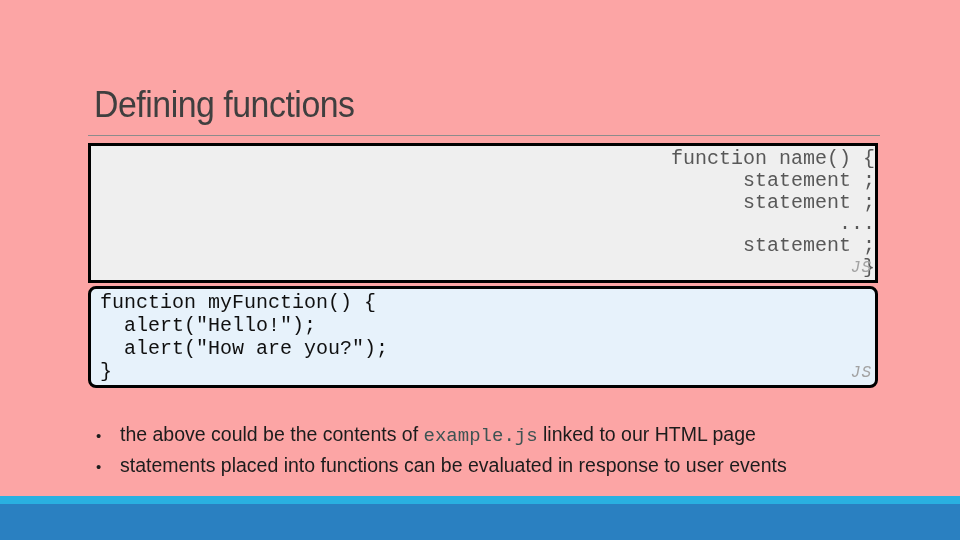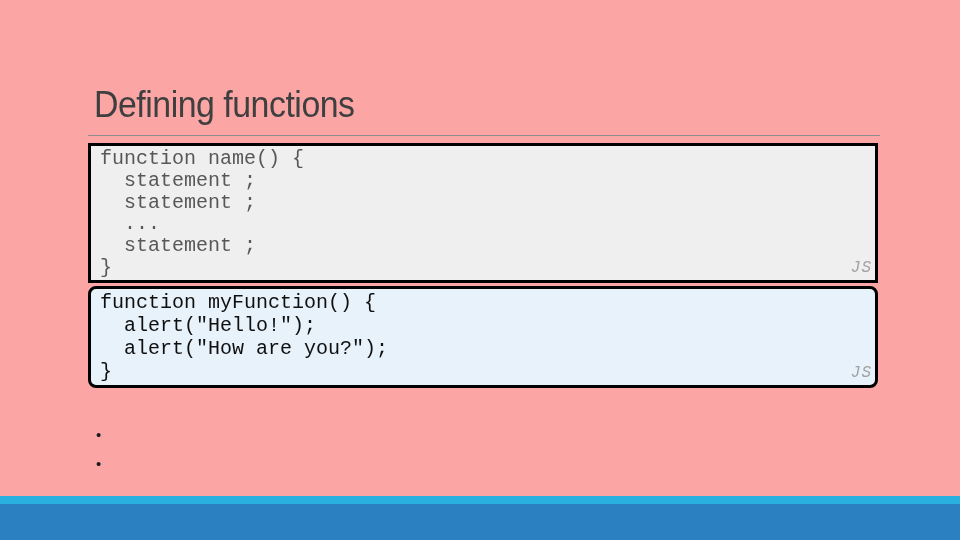--- a/index.html
+++ b/index.html
@@ -42,20 +42,21 @@
     border: 3px solid #000000;
     box-sizing: border-box;
     font-family: "Liberation Mono", "DejaVu Sans Mono", monospace;
     font-size: 20px;
   }
   .codebox-1 {
     top: 143px;
     height: 140px;
     background: #efefef;
     color: #585858;
+    text-align: right;
   }
   .codebox-2 {
     top: 286px;
     height: 102px;
     background: #e7f2fb;
     color: #101010;
     border-radius: 8px;
   }
   .code-lines { padding: 2px 0 0 9px; }
   .code-line {
@@ -144,22 +145,24 @@
       <div class="code-line">  alert("Hello!");</div>
       <div class="code-line">  alert("How are you?");</div>
       <div class="code-line">}</div>
     </div>
     <span class="js-label">JS</span>
   </div>
 
   <div class="bullets">
     <div class="bullet-row">
       <span class="bullet-marker">•</span>
+      <span class="bullet-text"><span>the above could be the contents of </span><span class="inline-code">example.js</span><span> linked to our HTML page</span></span>
     </div>
     <div class="bullet-row">
       <span class="bullet-marker">•</span>
+      <span class="bullet-text">statements placed into functions can be evaluated in response to user events</span>
     </div>
   </div>
 
   <div class="footer-strip"></div>
   <div class="footer-bar"></div>
 
 </div>
 
 </body></html>

